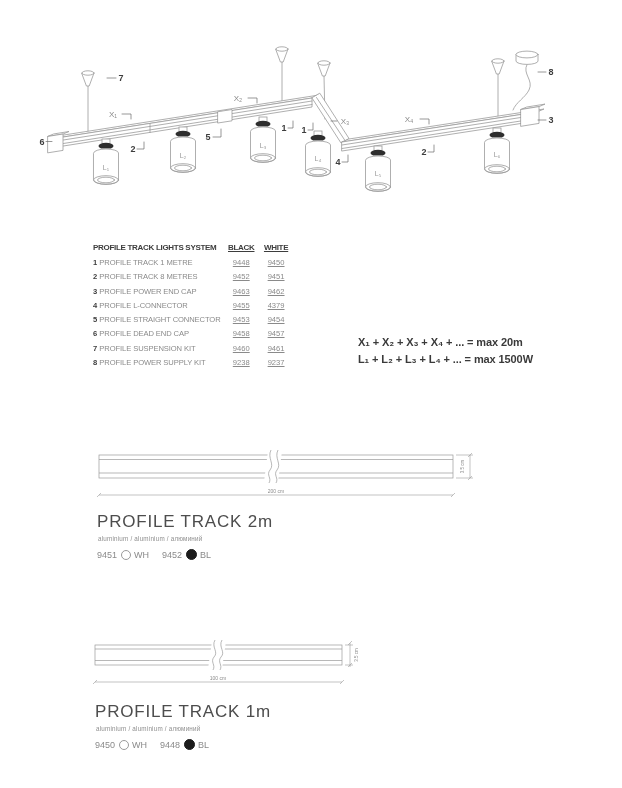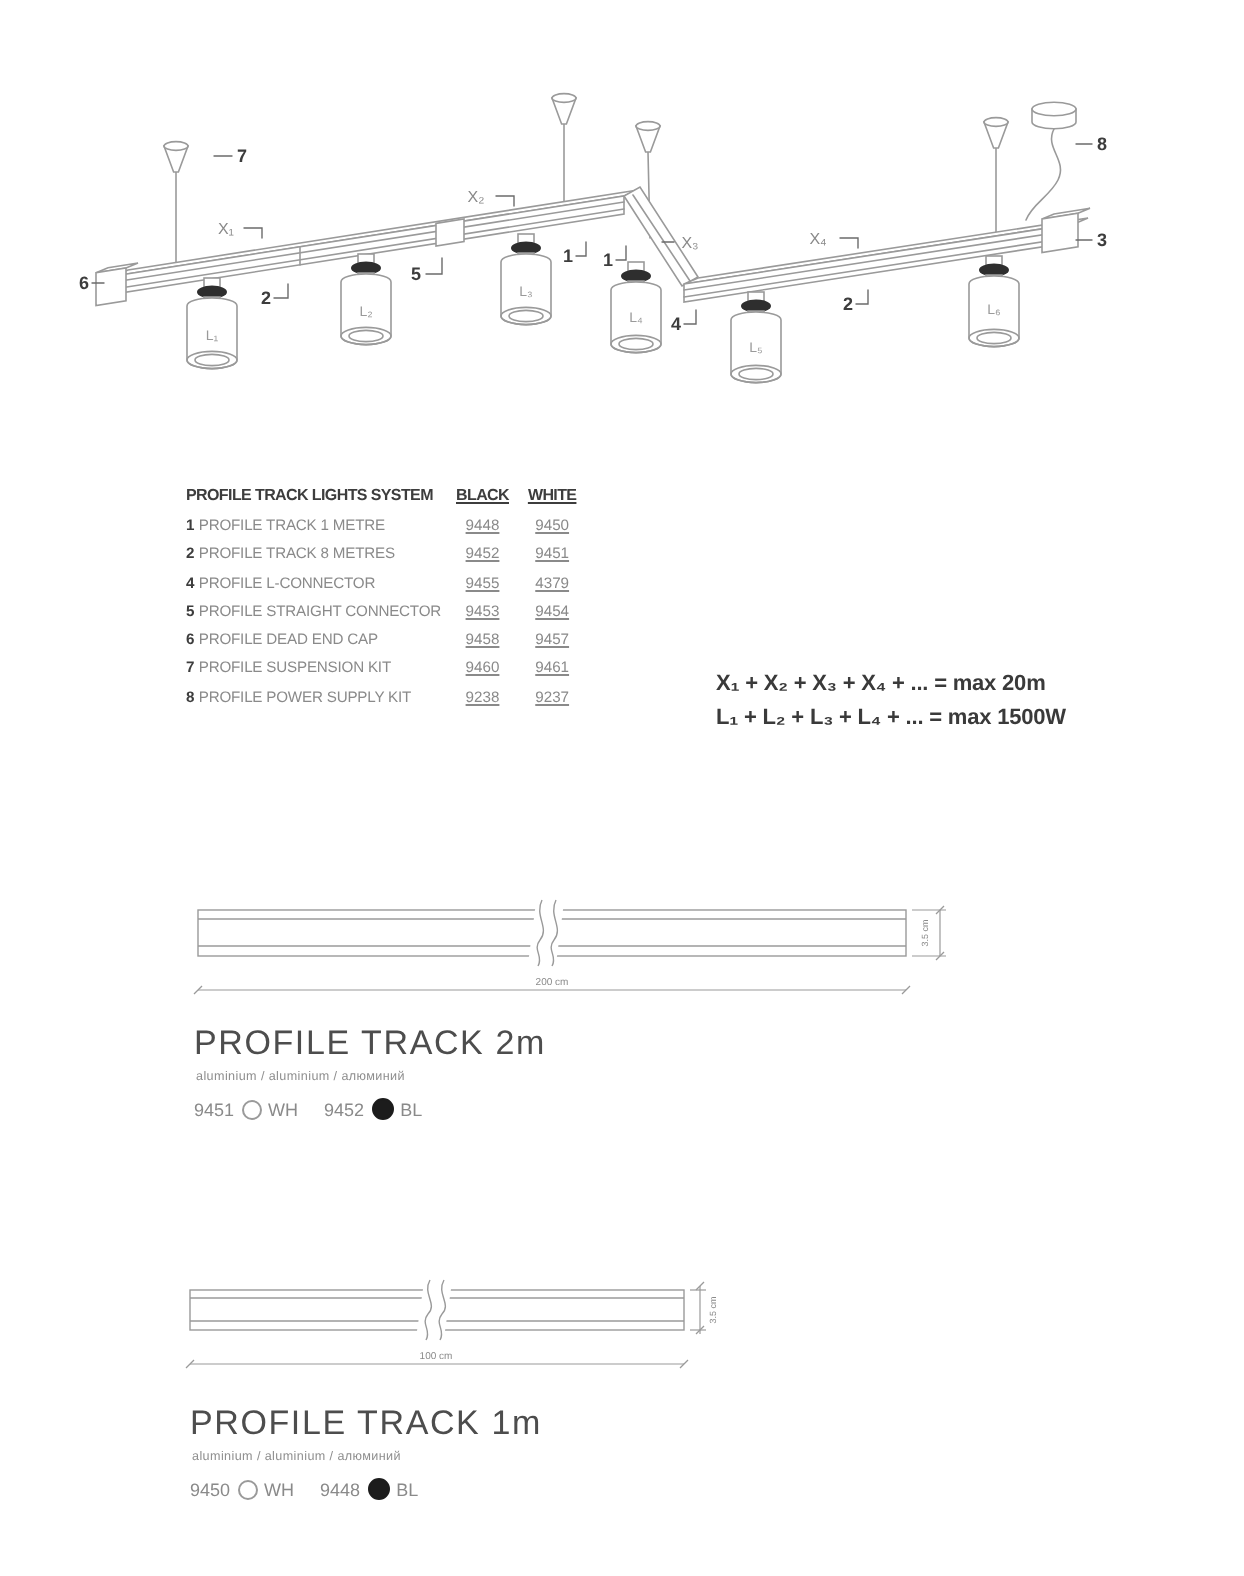--- a/index.html
+++ b/index.html
@@ -225,20 +225,25 @@
     </div>
     <div class="trow">
       <div class="c-name"><span class="tnum">1</span> <span class="titem">PROFILE TRACK 1 METRE</span></div>
       <div class="c-black">9448</div>
       <div class="c-white">9450</div>
     </div>
     <div class="trow">
       <div class="c-name"><span class="tnum">2</span> <span class="titem">PROFILE TRACK 8 METRES</span></div>
       <div class="c-black">9452</div>
       <div class="c-white">9451</div>
+    </div>
+    <div class="trow">
+      <div class="c-name"><span class="tnum">3</span> <span class="titem">PROFILE POWER END CAP</span></div>
+      <div class="c-black">9463</div>
+      <div class="c-white">9462</div>
     </div>
     <div class="trow">
       <div class="c-name"><span class="tnum">4</span> <span class="titem">PROFILE L-CONNECTOR</span></div>
       <div class="c-black">9455</div>
       <div class="c-white">4379</div>
     </div>
     <div class="trow">
       <div class="c-name"><span class="tnum">5</span> <span class="titem">PROFILE STRAIGHT CONNECTOR</span></div>
       <div class="c-black">9453</div>
       <div class="c-white">9454</div>

